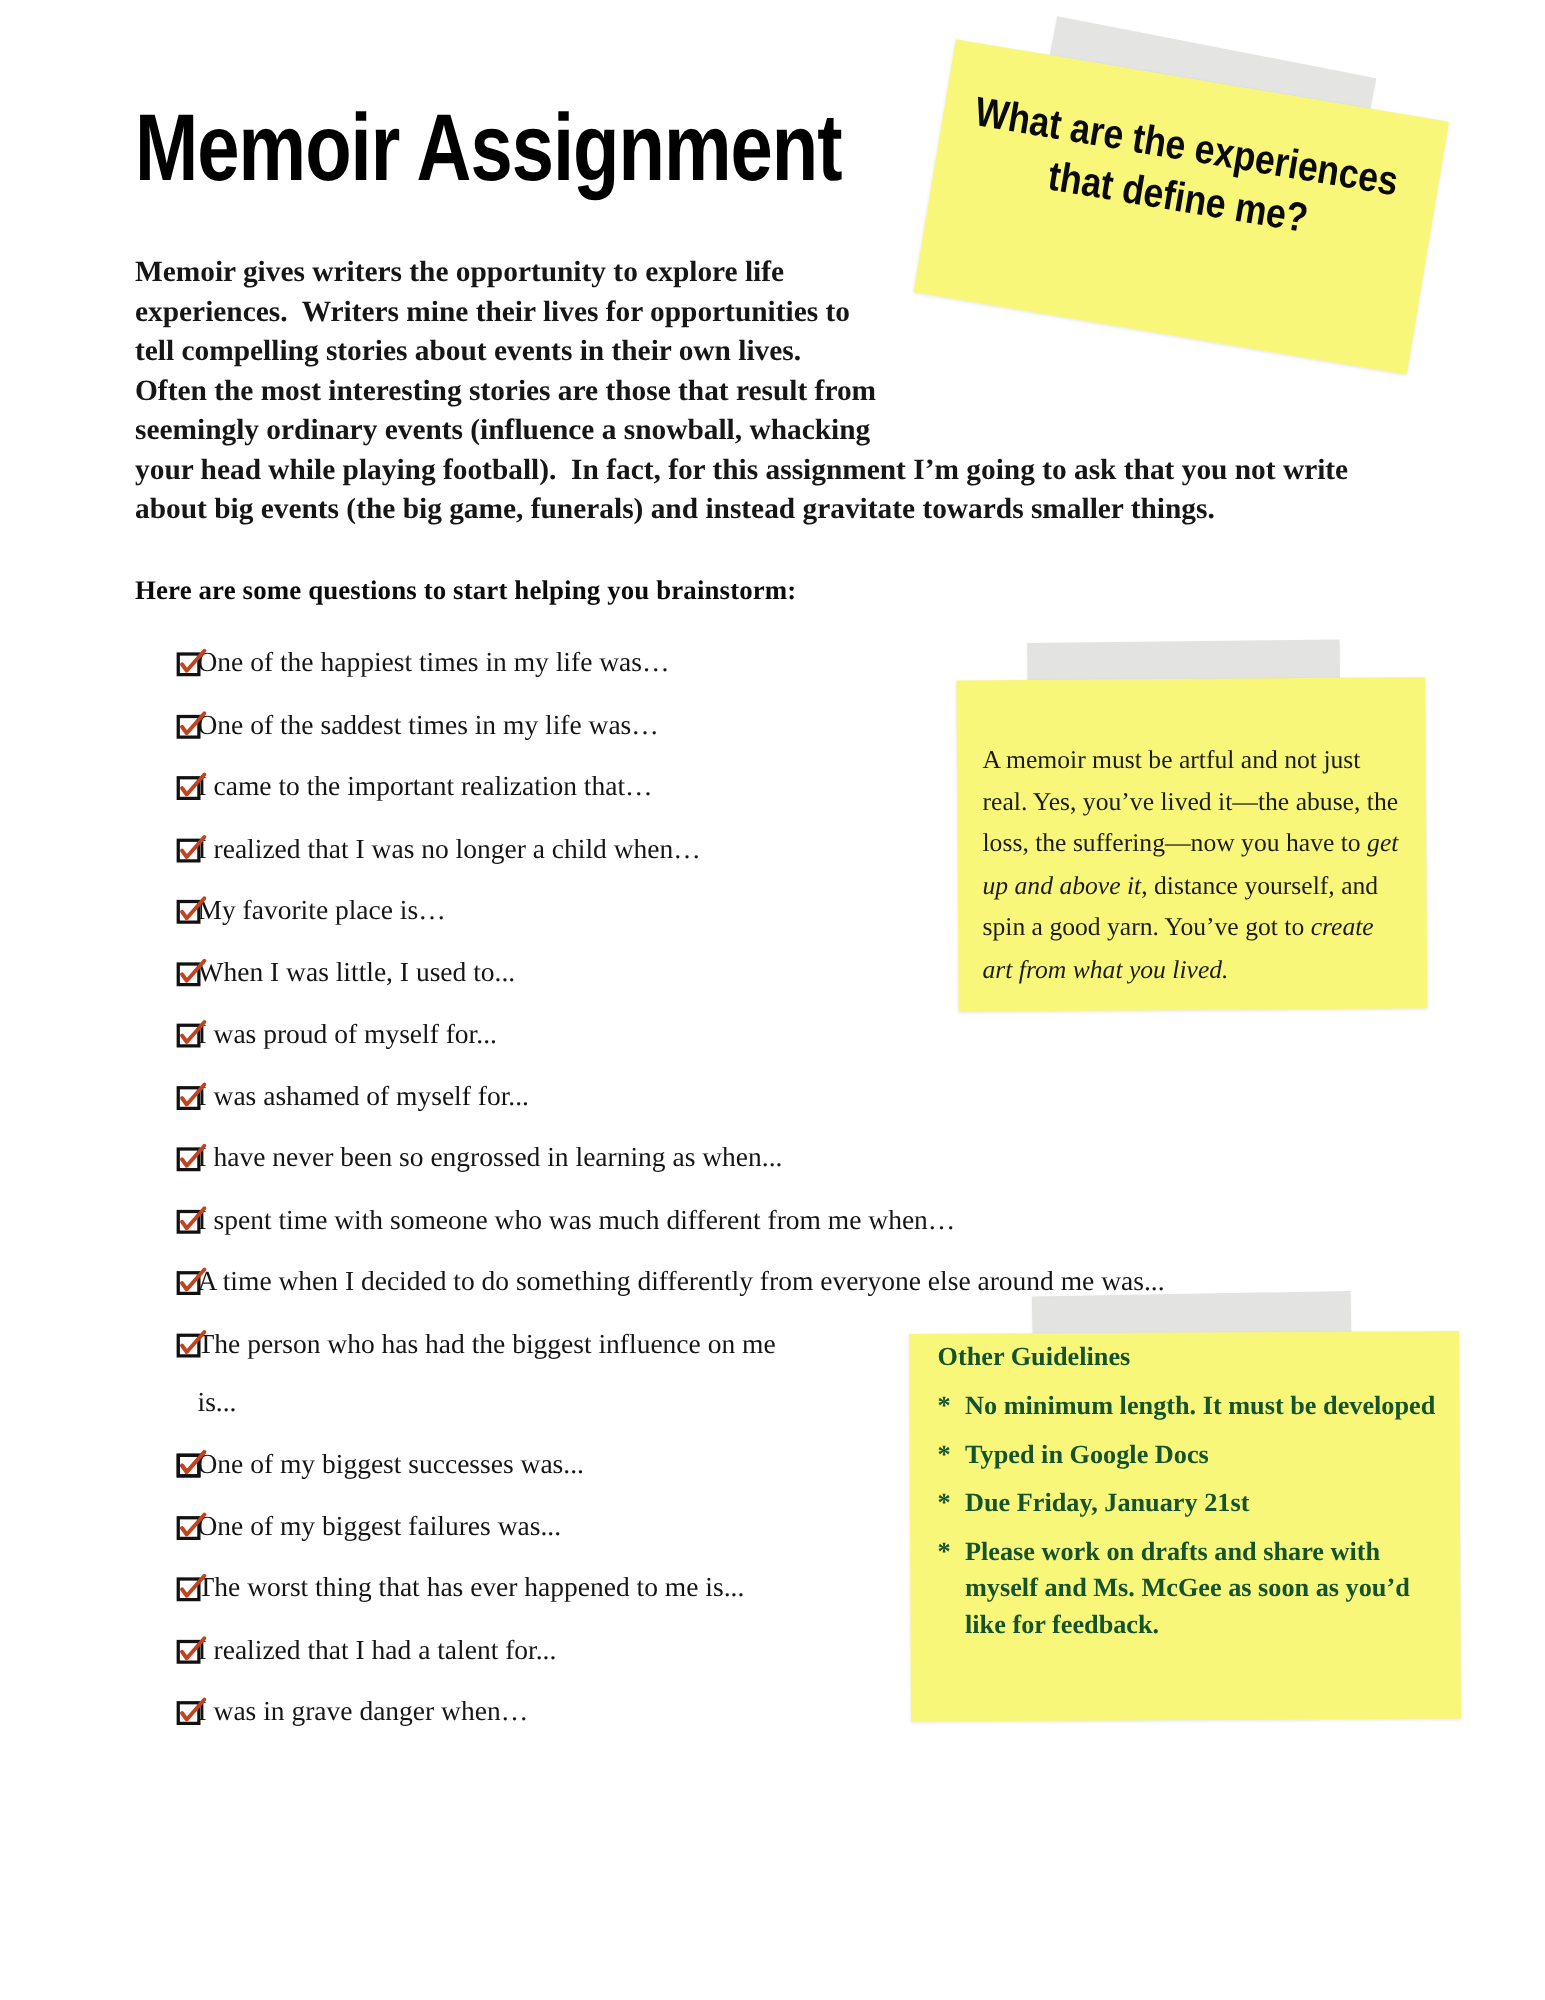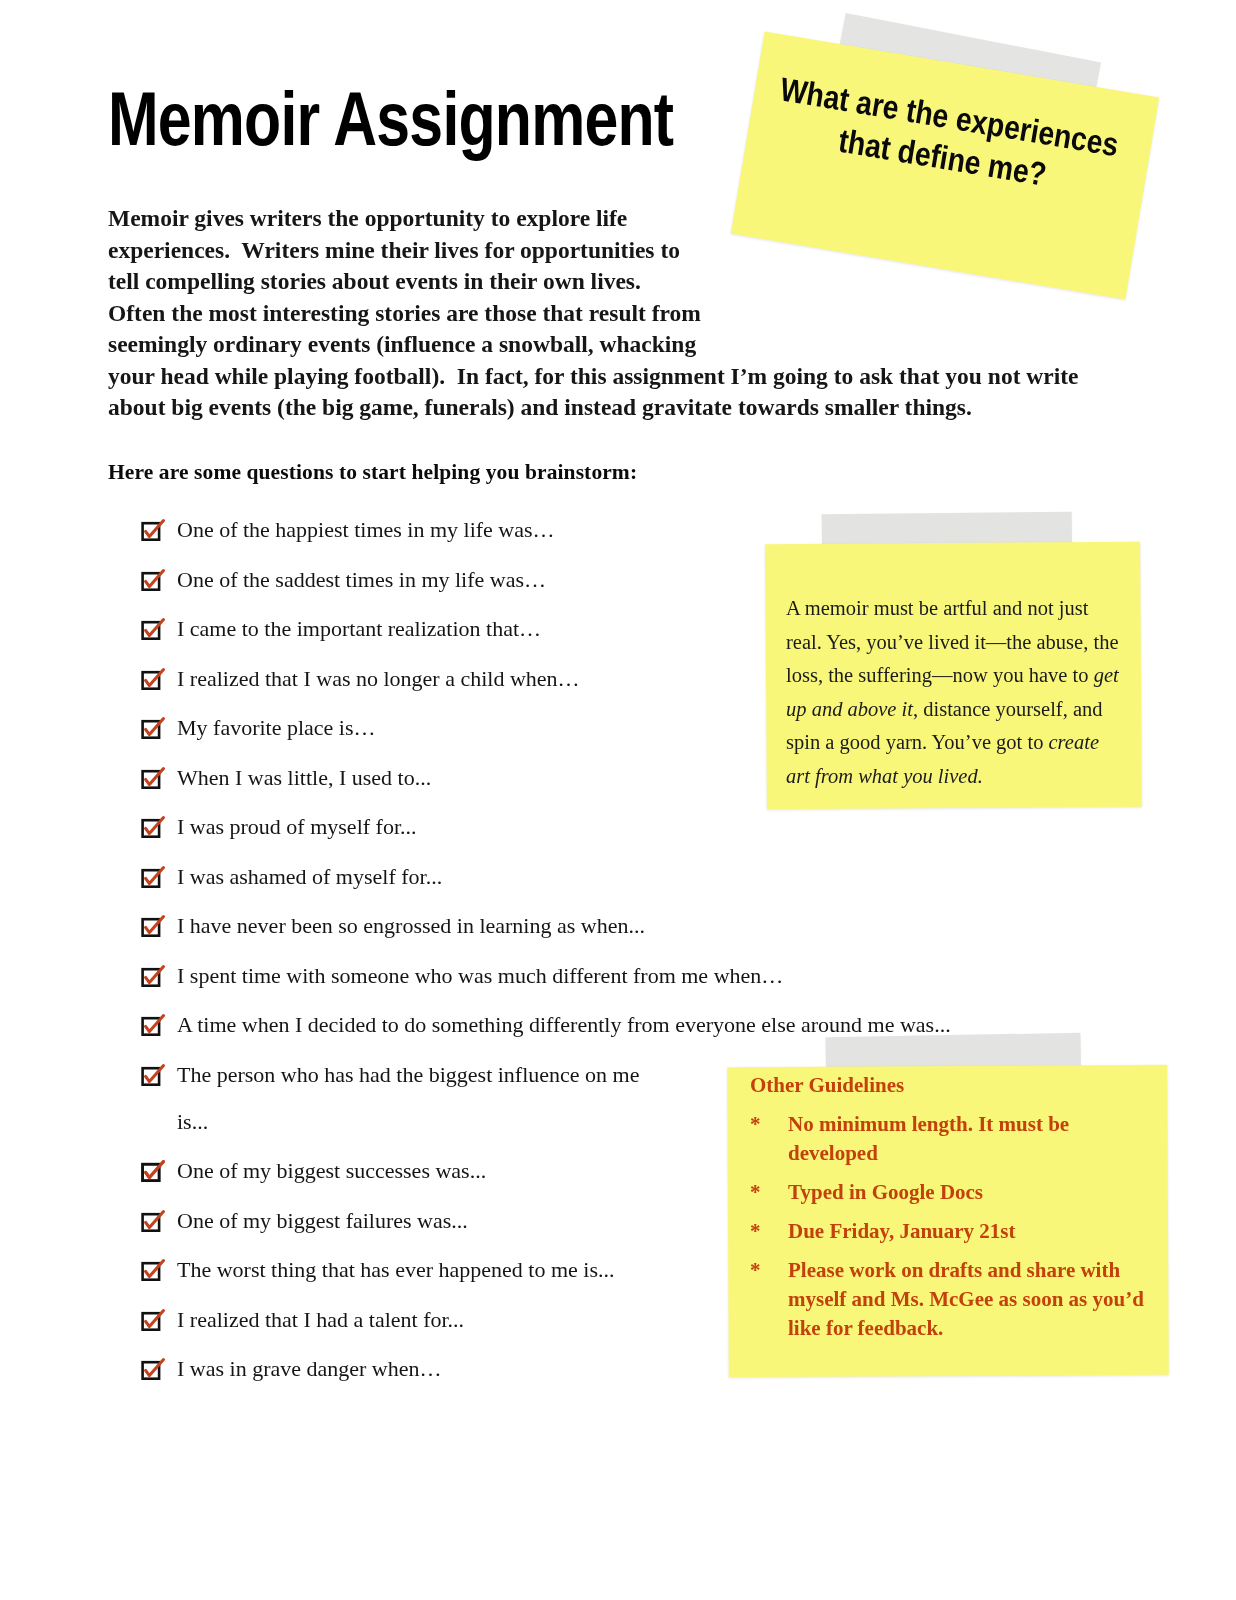--- a/index.html
+++ b/index.html
@@ -69,21 +69,21 @@
     position: absolute;
     left: 141px;
     top: 516px;
     width: 900px;
     margin: 0;
     padding: 0;
     list-style: none;
   }
   #checklist li {
     position: relative;
-    padding-left: 36px;
+    padding-left: 17px;
     margin: 0 0 21.5px 0;
     font-size: 22px;
     line-height: 28px;
     color: #151515;
   }
   #checklist li.wrap { margin-bottom: 21px; }
   #checklist li .line2 {
     display: block;
     margin-top: 19px;
   }
@@ -169,40 +169,40 @@
   }
   #note-3 {
     left: 728px; top: 1066px;
     width: 440px; height: 310px;
     transform: rotate(-0.3deg);
   }
   #note-3-body {
     position: absolute;
     left: 750px; top: 1072px;
     width: 400px;
-    color: #c2410c;
+    color: #14532d;
   }
   #note-3-title {
     font-size: 21px;
     font-weight: 700;
     margin-bottom: 12px;
     line-height: 26px;
   }
   .guide-item {
     display: flex;
     font-size: 21px;
     font-weight: 700;
     line-height: 29px;
     margin-bottom: 10px;
   }
   .guide-item .star {
     width: 22px;
     flex: 0 0 22px;
   }
-  .guide-item .gtext { flex: 1 1 auto; margin-left: 16px; }
+  .guide-item .gtext { flex: 1 1 auto; }
 </style>
 </head>
 <body>
 
 <div id="page">
 
   <div id="title">Memoir Assignment</div>
 
   <div id="intro">
     <span class="ln">Memoir gives writers the opportunity to explore life</span>

